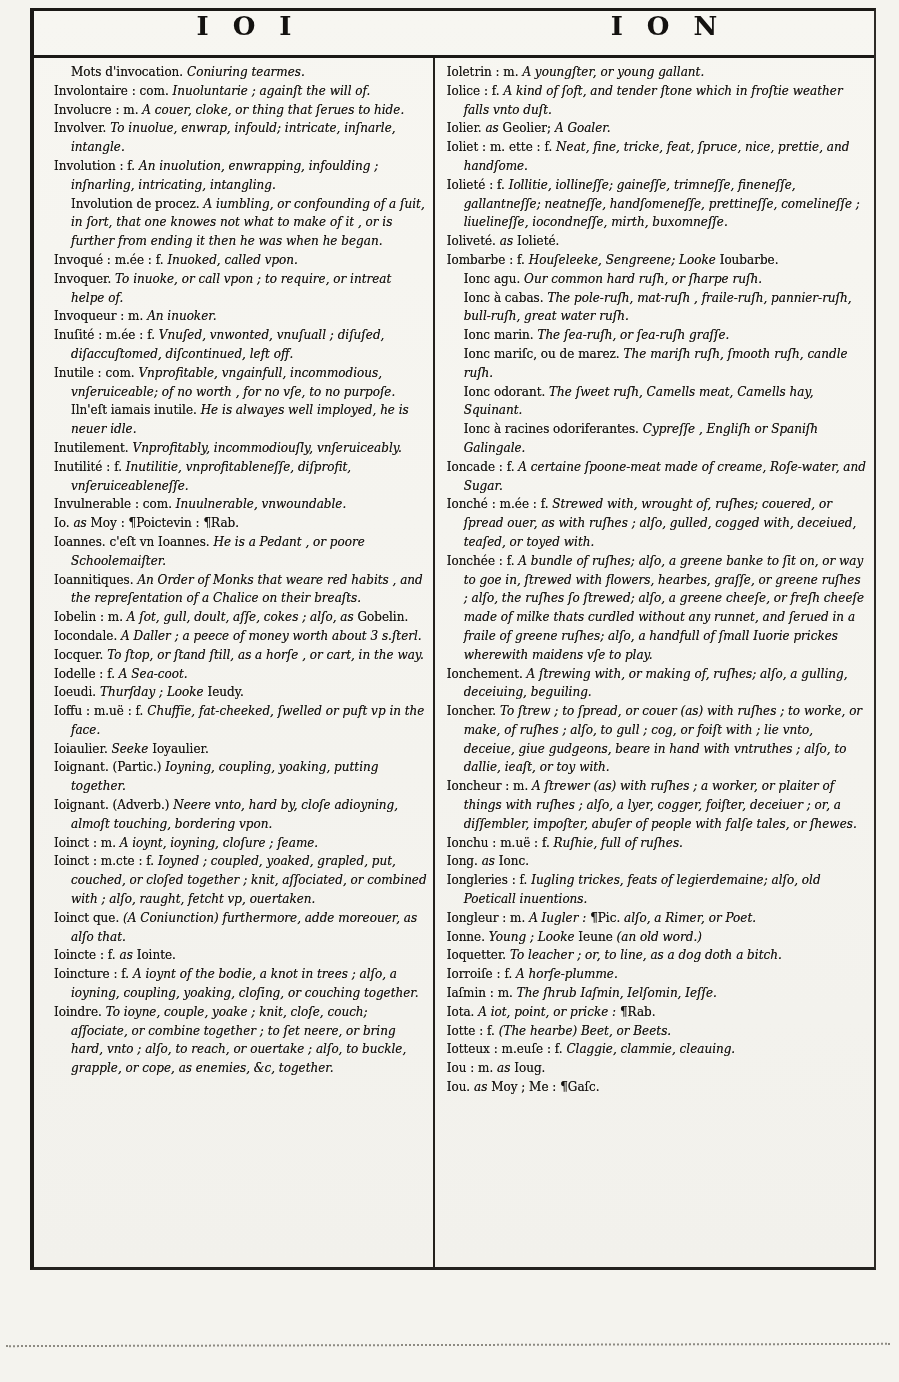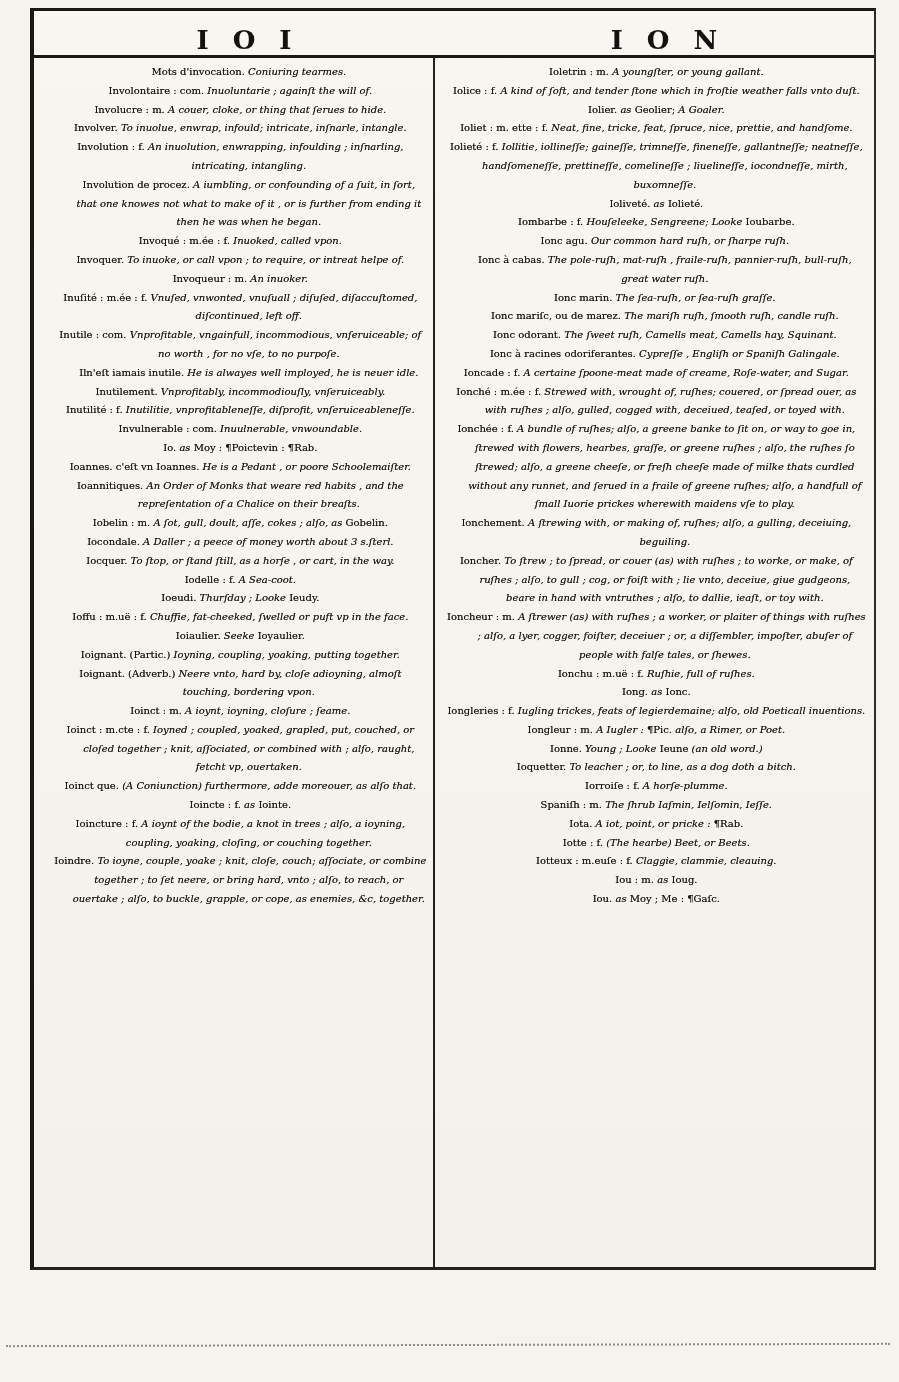--- a/index.html
+++ b/index.html
@@ -12,37 +12,36 @@
   .sheet{
     position:absolute;left:30px;top:8px;width:846px;height:1262px;
     border-left:4px solid #1b1916;
     border-top:3px solid #1b1916;
     border-right:2px solid #2e2b27;
     border-bottom:3px solid #24221f;
     background:linear-gradient(180deg,#f7f6f1 0%,#f4f3ee 60%,#f2f1ec 100%);
     box-sizing:border-box;
   }
   .header-row{
-    display:flex;height:44px;align-items:flex-end;
+    display:flex;height:44px;align-items:flex-start;
     border-bottom:3px solid #1b1916;
   }
   .hdr{
     width:50%;text-align:center;
     font-size:26px;font-weight:bold;letter-spacing:24px;
     padding-left:24px; 
     color:#141210;
     box-sizing:border-box;
   }
   .columns{display:flex;height:calc(100% - 47px);}
   .col{
     box-sizing:border-box;
-    font-size:10px;line-height:18.8px;
+    font-size:12px;line-height:18.8px;
     text-shadow:0 0 0.6px rgba(20,16,10,0.65);
     overflow:hidden;
-    text-align:center;
   }
   .col.left{width:47.7%;border-right:2px solid #23201c;padding:5px 6px 0 20px;}
   .col.right{flex:1;padding:5px 8px 4px 12px;}
   .entry{padding-left:17px;text-indent:-17px;}
   .entry.sub{padding-left:17px;text-indent:0;}
   .r{font-style:normal;}
   .i{font-style:italic;}
   .bottom-dotted{
     position:absolute;left:6px;top:1344px;width:884px;
     border-top:2px dotted #6b675f;opacity:.75;
@@ -113,21 +112,21 @@
         <div class="entry"><span class="r">Ionchement. </span><span class="i">A ſtrewing with, or making of, ruſhes; alſo, a gulling, deceiuing, beguiling.</span></div>
         <div class="entry"><span class="r">Ioncher. </span><span class="i">To ſtrew ; to ſpread, or couer (as) with ruſhes ; to worke, or make, of ruſhes ; alſo, to gull ; cog, or foiſt with ; lie vnto, deceiue, giue gudgeons, beare in hand with vntruthes ; alſo, to dallie, ieaſt, or toy with.</span></div>
         <div class="entry"><span class="r">Ioncheur : m. </span><span class="i">A ſtrewer (as) with ruſhes ; a worker, or plaiter of things with ruſhes ; alſo, a lyer, cogger, foiſter, deceiuer ; or, a diſſembler, impoſter, abuſer of people with falſe tales, or ſhewes.</span></div>
         <div class="entry"><span class="r">Ionchu : m.uë : f. </span><span class="i">Ruſhie, full of ruſhes.</span></div>
         <div class="entry"><span class="r">Iong. </span><span class="i">as </span><span class="r">Ionc.</span></div>
         <div class="entry"><span class="r">Iongleries : f. </span><span class="i">Iugling trickes, feats of legierdemaine; alſo, old Poeticall inuentions.</span></div>
         <div class="entry"><span class="r">Iongleur : m. </span><span class="i">A Iugler : </span><span class="r">¶Pic. </span><span class="i">alſo, a Rimer, or Poet.</span></div>
         <div class="entry"><span class="r">Ionne. </span><span class="i">Young ; Looke </span><span class="r">Ieune </span><span class="i">(an old word.)</span></div>
         <div class="entry"><span class="r">Ioquetter. </span><span class="i">To leacher ; or, to line, as a dog doth a bitch.</span></div>
         <div class="entry"><span class="r">Iorroiſe : f. </span><span class="i">A horſe-plumme.</span></div>
-        <div class="entry"><span class="r">Spaniſh : m. </span><span class="i">The ſhrub Iaſmin, Ielſomin, Ieſſe.</span></div>
+        <div class="entry"><span class="r">Iaſmin : m. </span><span class="i">The ſhrub Iaſmin, Ielſomin, Ieſſe.</span></div>
         <div class="entry"><span class="r">Iota. </span><span class="i">A iot, point, or pricke : </span><span class="r">¶Rab.</span></div>
         <div class="entry"><span class="r">Iotte : f. </span><span class="i">(The hearbe) Beet, or Beets.</span></div>
         <div class="entry"><span class="r">Iotteux : m.euſe : f. </span><span class="i">Claggie, clammie, cleauing.</span></div>
         <div class="entry"><span class="r">Iou : m. </span><span class="i">as </span><span class="r">Ioug.</span></div>
         <div class="entry"><span class="r">Iou. </span><span class="i">as </span><span class="r">Moy ; Me : ¶Gaſc.</span></div>
         <div class="entry sub"></div>
       </div>
   </div>
 </div>
 <div class="bottom-dotted"></div>

